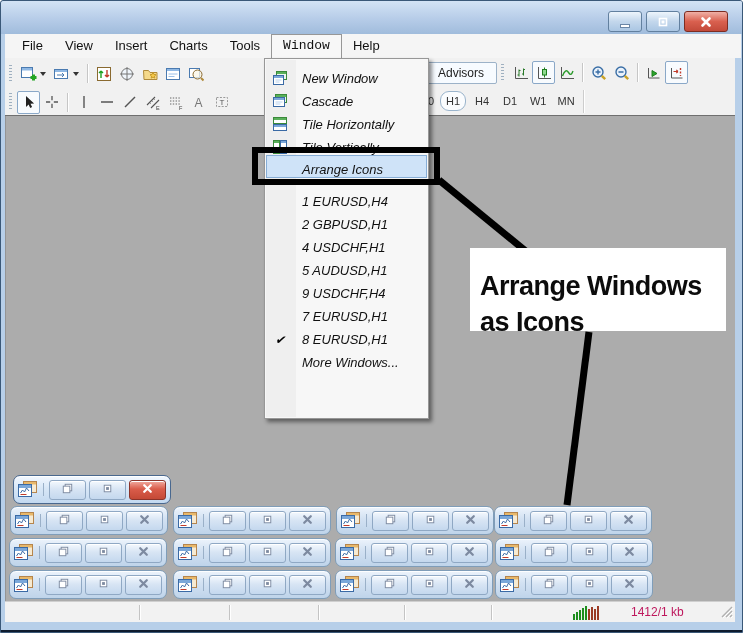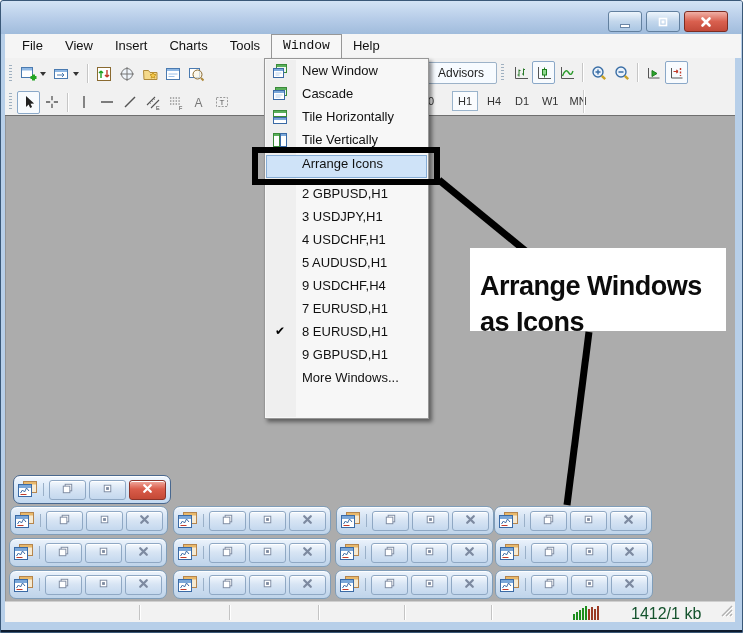--- a/index.html
+++ b/index.html
@@ -28,39 +28,39 @@
     display:flex;align-items:center;justify-content:center;border-radius:2px;}
   .tbtn.pressed{border-color:#8aa8c8;background:#f8fbfe;}
   .caret{width:0;height:0;border-left:3.5px solid transparent;border-right:3.5px solid transparent;
     border-top:4px solid #333;margin:0 4px 0 0;}
   .tb1-right{position:absolute;left:408px;top:3px;display:flex;align-items:center;}
   .advisors-btn{height:20px;border:1px solid #9cb2c8;background:#f7fbff;border-radius:2px;
     font-size:12px;color:#222;display:flex;align-items:center;padding:0 12px 0 24px;}
   .tf-group{position:absolute;left:423px;top:2px;display:flex;align-items:center;font-size:11px;color:#333;}
   .tf-partial{margin-right:6px;}
   .tf{width:24px;text-align:center;padding:3px 0;margin-right:4px;}
-  .tf.sel{border:1px solid #9ab4cc;background:#fafcfe;border-radius:0;margin-left:12px;}
+  .tf.sel{border:1px solid #9ab4cc;background:#fafcfe;border-radius:9px;}
   .tb2-endsep{position:absolute;left:578px;top:1px;width:1px;height:23px;background:#cdcdcd;box-shadow:1px 0 0 #fff;}
   
   .mdi{position:absolute;left:4px;top:114px;width:730px;height:486px;background:#acacac;
     border-top:1px solid #6f6f6f;box-shadow:inset 1px 0 0 #949494;}
   .statusbar{position:absolute;left:4px;top:600px;width:730px;height:21px;background:#f2f2f2;
-    border-top:1px solid #cfcfcf;font-size:16px;color:#14532d;}
+    border-top:1px solid #cfcfcf;font-size:12px;color:#be185d;}
   .sb-sep{position:absolute;top:3px;width:1px;height:15px;background:#c4c4c4;box-shadow:1px 0 0 #fff;}
   .sb-traffic{position:absolute;left:568px;top:3px;}
   .sb-kb{position:absolute;left:626px;top:3px;}
   .sb-grip{position:absolute;right:2px;bottom:2px;}
   .frame-bottom{position:absolute;left:0;top:621px;width:743px;height:12px;background:#b7cfe9;
     border-bottom:4px solid #0e1b2e;box-sizing:border-box;}
   
   .dropdown{position:absolute;left:263px;top:57px;width:165px;height:361px;box-sizing:border-box;
     background:#f7f7f7;border:1px solid #979797;box-shadow:3px 3px 4px rgba(0,0,0,.45);
     z-index:50;padding:4px 0;font-size:13px;}
   .menu-gutter{position:absolute;left:1px;top:1px;bottom:1px;width:30px;background:#efefef;}
-  .menu-row{position:relative;height:23px;display:flex;align-items:flex-start;color:#111;}
+  .menu-row{position:relative;height:23px;display:flex;align-items:flex-end;color:#111;font-style:italic;}
   .menu-row .mi-icon{flex:0 0 30px;display:flex;justify-content:center;align-items:center;}
   .menu-row .mi-label{padding-left:7px;}
   .menu-row.hl{background:#cfe3f8;border:1px solid #86add6;height:21px;margin:0 1px;}
   .menu-row.hl .mi-icon{flex-basis:28px;}
   .menu-sep2{height:1px;background:#e0e0e0;margin:4px 2px 3px 2px;box-shadow:0 1px 0 #fff;}
   .mi-check{font-size:12px;color:#000;}
   
   .black-rect{position:absolute;left:251px;top:146px;width:188px;height:38px;box-sizing:border-box;
     border:6px solid #000;z-index:60;pointer-events:none;}
   .ann-lines{position:absolute;left:0;top:0;width:743px;height:633px;z-index:45;pointer-events:none;}
@@ -738,63 +738,57 @@
       </div>
       <div class="menu-row hl">
         <span class="mi-icon"></span>
         <span class="mi-label">Arrange Icons</span>
       </div>
       <div class="menu-sep2"></div>
       <div class="menu-row">
         <span class="mi-icon">
           <span class="mi-check"></span>
         </span>
+        <span class="mi-label">1 EURUSD,H4</span>
+      </div>
+      <div class="menu-row">
+        <span class="mi-icon">
+          <span class="mi-check"></span>
+        </span>
         <span class="mi-label">2 GBPUSD,H1</span>
       </div>
       <div class="menu-row">
         <span class="mi-icon">
           <span class="mi-check"></span>
         </span>
-        <span class="mi-label">3 USDJPY,H1</span>
+        <span class="mi-label">4 USDCHF,H1</span>
       </div>
       <div class="menu-row">
         <span class="mi-icon">
           <span class="mi-check"></span>
         </span>
-        <span class="mi-label">4 USDCHF,H1</span>
+        <span class="mi-label">5 AUDUSD,H1</span>
       </div>
       <div class="menu-row">
         <span class="mi-icon">
           <span class="mi-check"></span>
         </span>
-        <span class="mi-label">5 AUDUSD,H1</span>
+        <span class="mi-label">9 USDCHF,H4</span>
       </div>
       <div class="menu-row">
         <span class="mi-icon">
           <span class="mi-check"></span>
         </span>
-        <span class="mi-label">9 USDCHF,H4</span>
-      </div>
-      <div class="menu-row">
-        <span class="mi-icon">
-          <span class="mi-check"></span>
-        </span>
         <span class="mi-label">7 EURUSD,H1</span>
       </div>
       <div class="menu-row">
         <span class="mi-icon">
           <span class="mi-check">✔</span>
         </span>
         <span class="mi-label">8 EURUSD,H1</span>
-      </div>
-      <div class="menu-row">
-        <span class="mi-icon">
-          <span class="mi-check"></span>
-        </span>
-        <span class="mi-label">9 GBPUSD,H1</span>
       </div>
       <div class="menu-row">
         <span class="mi-icon"></span>
         <span class="mi-label">More Windows...</span>
       </div>
     </div>
 
   <div class="black-rect"></div>
 
   <div class="ann-box">

